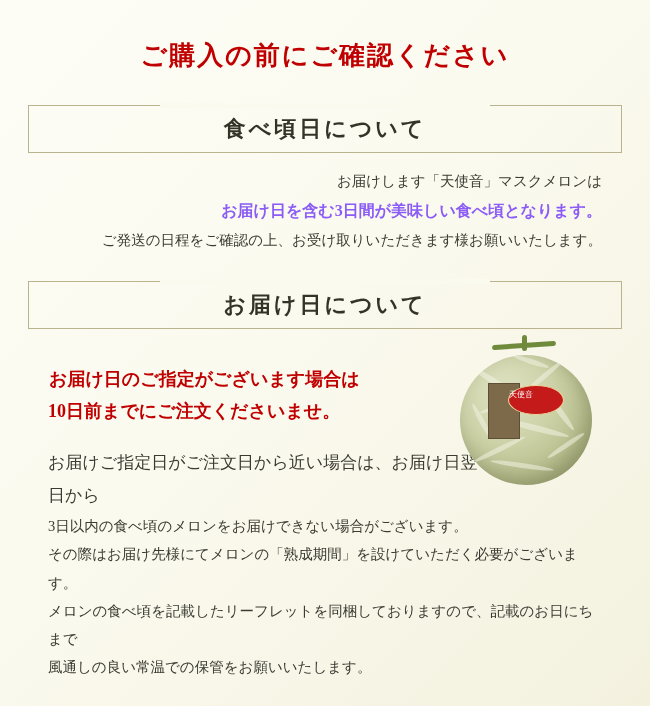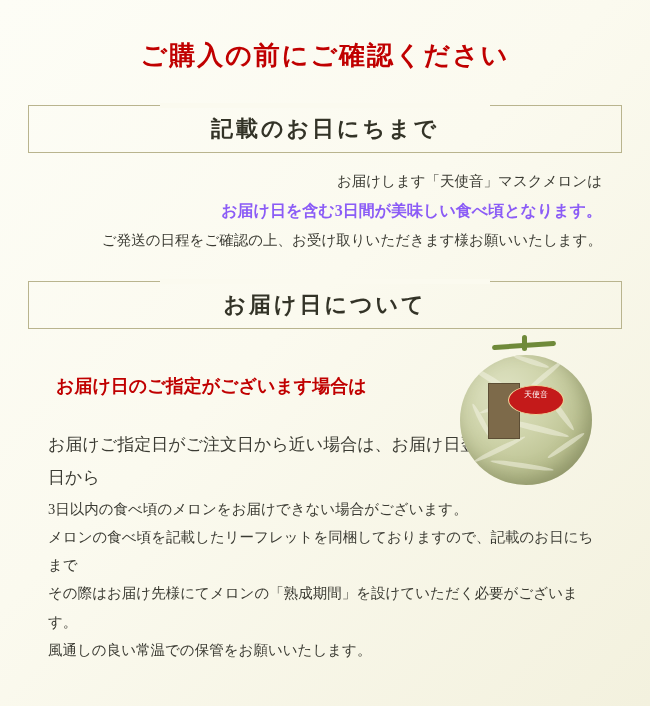--- a/index.html
+++ b/index.html
@@ -187,38 +187,37 @@
   .melon-badge {
     position: absolute;
     left: 48px;
     top: 30px;
     width: 56px;
     height: 30px;
     border-radius: 50%;
     background: #c41a1a;
     color: #fff;
     font-size: 8px;
-    text-align: center;
     line-height: 1.15;
     padding-top: 4px;
     box-sizing: border-box;
     border: 1px solid #f0d79a;
   }
 </style>
 </head>
 <body>
 
 <div class="page">
 
   <div class="main-title">ご購入の前にご確認ください</div>
 
   <div class="section-head">
     <div class="bracket"></div>
     <div class="mask"></div>
-    <div class="title">記載のお日にちまで</div>
+    <div class="title">食べ頃日について</div>
   </div>
 
   <div class="body-text">
     <p>お届けします「天使音」マスクメロンは</p>
     <p class="red">お届け日を含む3日間が美味しい食べ頃となります。</p>
     <p>ご発送の日程をご確認の上、お受け取りいただきます様お願いいたします。</p>
   </div>
 
   <div class="section-head">
     <div class="bracket"></div>
@@ -246,27 +245,28 @@
           <i style="left:2px;  top:64px;  width:40px; height:5px; transform:rotate(62deg);"></i>
           <i style="left:52px; top:4px;   width:38px; height:5px; transform:rotate(18deg);"></i>
         </div>
         <div class="melon-label"></div>
         <div class="melon-badge">天使音</div>
       </div>
     </div>
 
     <div class="col">
       <div class="spacer-md"></div>
-      <p class="red-lg" style="margin:8px;">お届け日のご指定がございます場合は</p>
+      <p class="red-lg" style="margin:1px;">お届け日のご指定がございます場合は</p>
+      <p class="red-lg" style="margin:0;">10日前までにご注文くださいませ。</p>
       <div class="spacer-md"></div>
       <p style="font-size:17px;line-height:1.95;margin:0;">お届けご指定日がご注文日から近い場合は、お届け日翌日から</p>
       <p style="font-size:14.5px;line-height:1.95;margin:0;">3日以内の食べ頃のメロンをお届けできない場合がございます。</p>
     </div>
 
     <div style="width:100%;">
+      <p style="font-size:14.5px;line-height:1.95;margin:0;">その際はお届け先様にてメロンの「熟成期間」を設けていただく必要がございます。</p>
       <p style="font-size:14.5px;line-height:1.95;margin:0;">メロンの食べ頃を記載したリーフレットを同梱しておりますので、記載のお日にちまで</p>
-      <p style="font-size:14.5px;line-height:1.95;margin:0;">その際はお届け先様にてメロンの「熟成期間」を設けていただく必要がございます。</p>
       <p style="font-size:14.5px;line-height:1.95;margin:0;">風通しの良い常温での保管をお願いいたします。</p>
     </div>
 
   </div>
 
 </div>
 
 </body></html>

